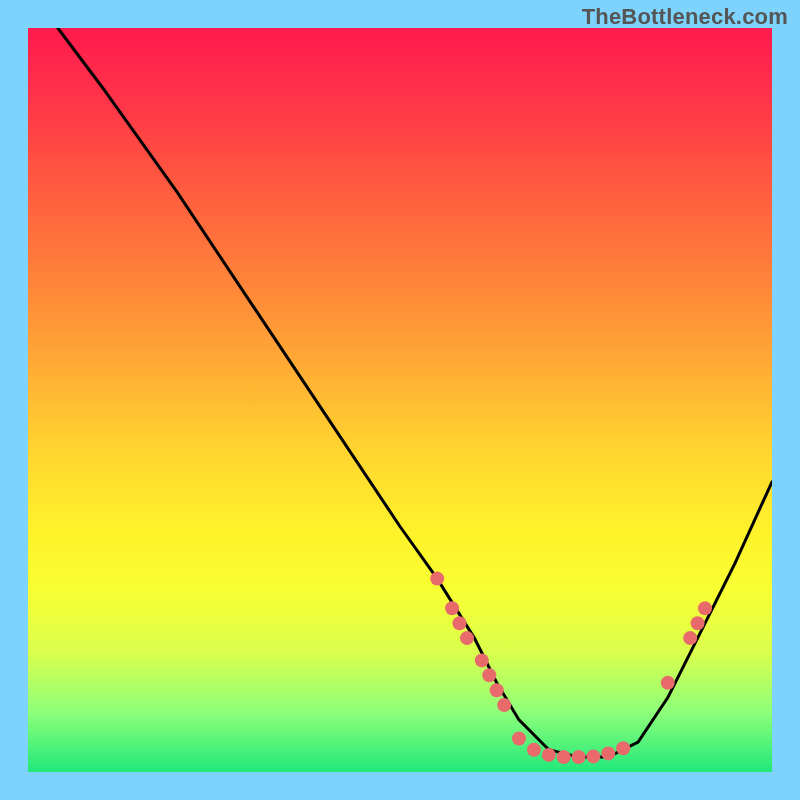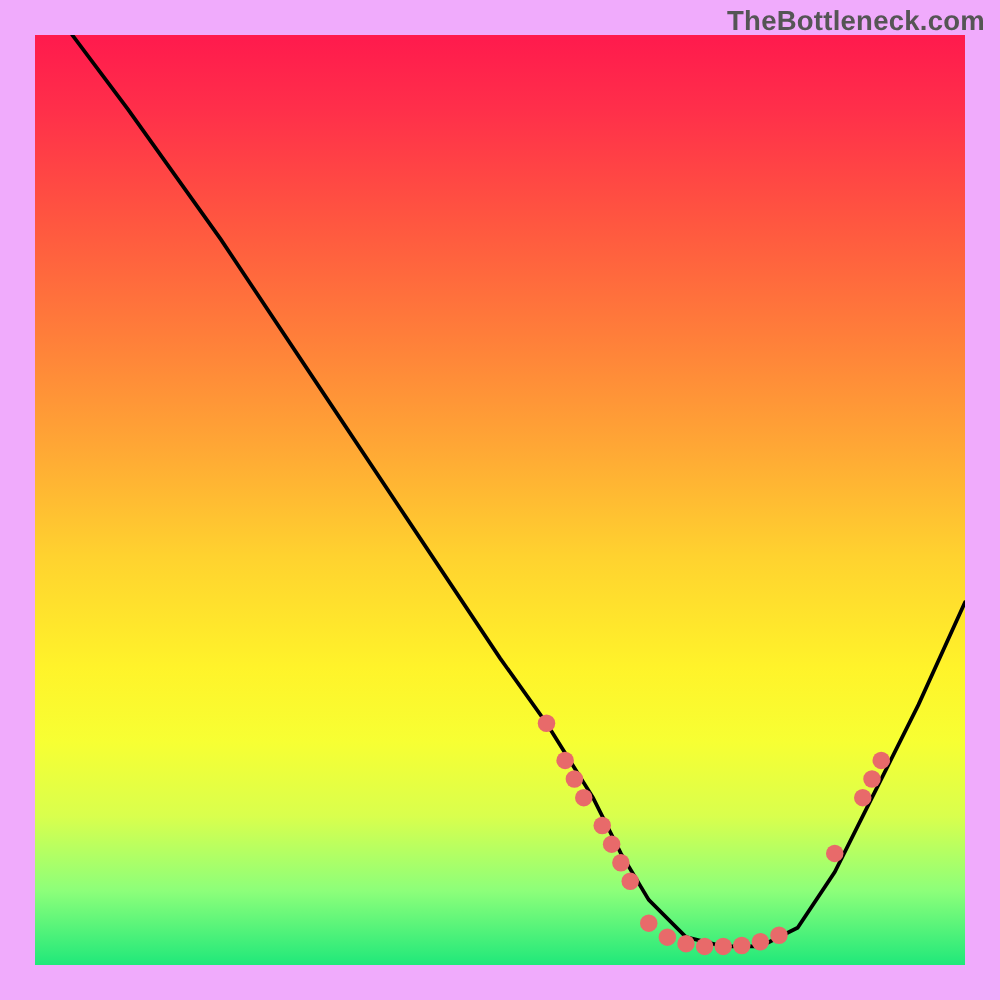--- a/index.html
+++ b/index.html
@@ -8,21 +8,21 @@
     width: 800px;
     height: 800px;
     background: #000;
     font-family: Arial, Helvetica, sans-serif;
     overflow: hidden;
   }
   .outer {
     position: relative;
     width: 800px;
     height: 800px;
-    background: #f0abfc;
+    background: #7dd3fc;
   }
   .watermark {
     position: absolute;
     top: 4px;
     right: 12px;
     color: #555;
     font-size: 22px;
     font-weight: 600;
     letter-spacing: 0.2px;
     z-index: 3;

